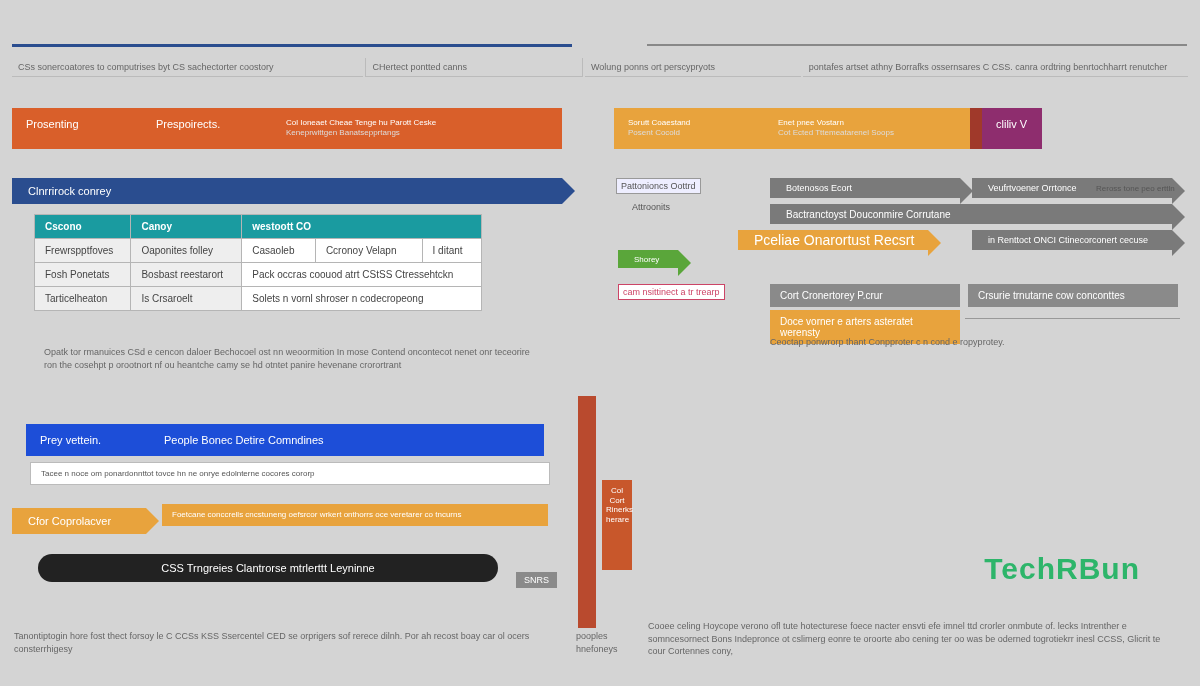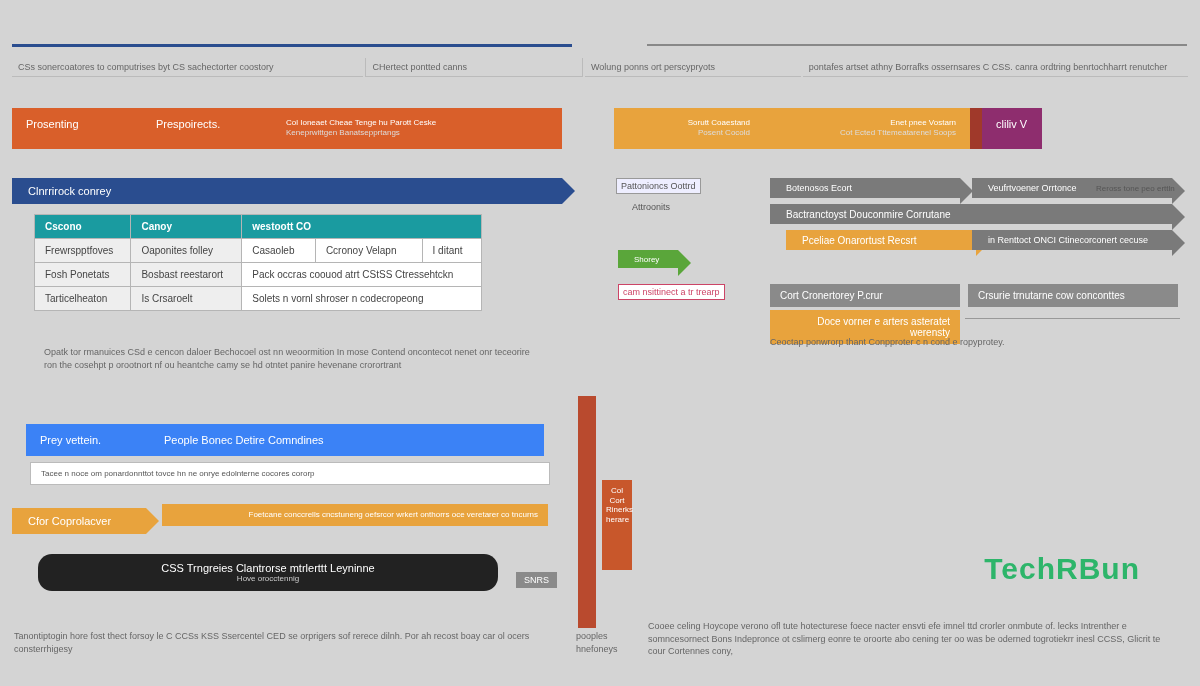--- a/index.html
+++ b/index.html
@@ -16,23 +16,23 @@
   .top-rule { position:absolute; top:44px; left:12px; width:560px; height:3px; background:#2a4d8f; }
   .top-rule2 { position:absolute; top:44px; left:647px; width:540px; height:2px; background:#888; }
   .hdr-row { position:absolute; top:58px; left:12px; right:12px; display:flex; gap:2px; font-size:9px; color:#666; }
   .hdr-cell { flex:1; padding:4px 6px; border-bottom:1px solid #bbb; }
   .hdr-cell.mid { border-left:1px solid #bbb; border-right:1px solid #bbb; }
 
   .box-row { position:absolute; display:flex; }
   .box { padding:10px 14px; color:#fff; font-size:11px; }
   .box.small { padding:6px 10px; font-size:10px; }
   .box.orange { background:#d95f2a; }
-  .box.orange2 { background:#3b82f6; }
+  .box.orange2 { background:#1d4ed8; }
   .box.purple { background:#8e2d6e; }
-  .box.yellow { background:#e8a33d;text-align:right; }
+  .box.yellow { background:#e8a33d; }
   .box.gray  { background:#8a8a8a; }
   .box.darkred { background:#a0392a; }
   .box.white { background:#fff; color:#555; border:1px solid #bbb; }
   .box.sub { font-size:8px; line-height:1.3; }
   .sub2 { font-size:8px; color:#ddd; display:block; }
 
   .arrow-bar {
     position:absolute; height:26px; background:#2a4d8f; color:#fff;
     display:flex; align-items:center; padding-left:16px; font-size:11px;
   }
@@ -115,21 +115,21 @@
 
 <div class="arrow-bar gray" style="top:178px; left:770px; width:190px; height:20px; font-size:9px;">
   <span>Botenosos Ecort</span>
 </div>
 <div class="arrow-bar gray" style="top:178px; left:972px; width:200px; height:20px; font-size:9px;">
   <span>Veufrtvoener Orrtonce</span>
 </div>
 <div class="arrow-bar gray" style="top:204px; left:770px; width:402px; height:20px; font-size:10px;">
   <span>Bactranctoyst Douconmire Corrutane</span>
 </div>
-<div class="arrow-bar orange" style="top:230px; left:786px; width:190px; height:20px; font-size:10px;">
+<div class="arrow-bar orange" style="top:230px; left:738px; width:190px; height:20px; font-size:14px;">
   <span>Pceliae Onarortust Recsrt</span>
 </div>
 <div class="arrow-bar gray" style="top:230px; left:972px; width:200px; height:20px; font-size:9px;">
   <span>in Renttoct ONCI Ctinecorconert cecuse</span>
 </div>
 <div class="arrow-bar green" style="top:250px; left:618px; width:60px; height:18px; font-size:8px;">
   <span>Shorey</span>
 </div>
 
 <div class="stub" style="top:182px; right:8px; width:100px; font-size:8px;">Reross tone peo erttln</div>
@@ -181,21 +181,20 @@
 
 <div class="thin-col" style="top:480px; left:602px; height:90px;">Col Cort Rinerks herare</div>
 
 <div class="arrow-bar orange2" style="top:508px; left:12px; width:134px;">
   <span>Cfor Coprolacver</span>
 </div>
 <div class="box yellow small sub" style="position:absolute; top:504px; left:162px; width:386px;">Foetcane conccrells cncstuneng oefsrcor wrkert onthorrs oce veretarer co tncurns</div>
 
 <div class="black-bar" style="top:554px; left:38px; width:460px;">
   <span>CSS Trngreies Clantrorse mtrlerttt Leyninne</span>
-  <span class="sub">Hove orocctennig</span>
 </div>
 <div class="stub" style="top:572px; left:516px; background:#8a8a8a; color:#fff; padding:3px 8px;">SNRS</div>
 
 <div class="para" style="top:630px; left:14px; width:520px;">Tanontiptogin hore fost thect forsoy le C CCSs KSS Ssercentel CED se orprigers sof rerece dilnh. Por ah recost boay car ol ocers consterrhigesy</div>
 <div class="para" style="top:630px; left:576px; width:60px;">pooples hnefoneys</div>
 <div class="para" style="top:620px; left:648px; width:532px;">Cooee celing Hoycope verono ofl tute hotecturese foece nacter ensvti efe imnel ttd crorler onmbute of. lecks Intrenther e somncesornect Bons Indepronce ot cslimerg eonre te oroorte abo cening ter oo was be oderned togrotiekrr inesl CCSS, Glicrit te cour Cortennes cony,</div>
 
 <div class="logo">
   <span class="g">TechRBun</span>
 </div>

